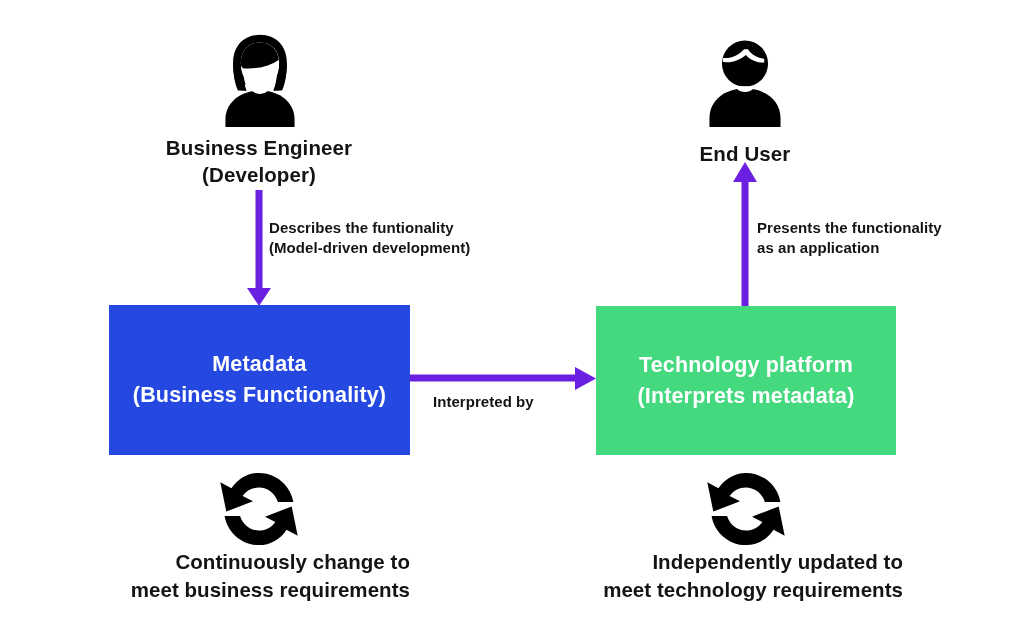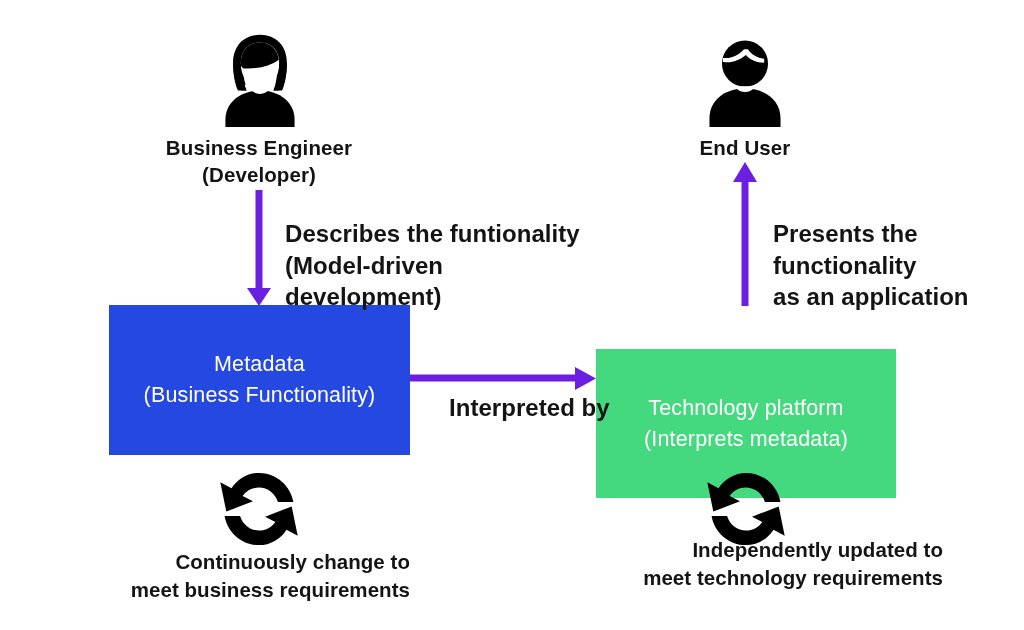--- a/index.html
+++ b/index.html
@@ -46,38 +46,37 @@
 
   
   .process-box {
     position: absolute;
     display: flex;
     align-items: center;
     justify-content: center;
     text-align: center;
     color: #ffffff;
     font-size: 21.5px;
-    font-weight: 400;
+    font-weight: 700;
     line-height: 1.42;
     letter-spacing: 0.15px;
     white-space: pre-line;
     box-sizing: border-box;
     padding: 4px 10px;
   }
 
   
   .edge-label {
     position: absolute;
-    font-size: 24px;
+    font-size: 15px;
     font-weight: 600;
     line-height: 1.32;
     letter-spacing: 0.05px;
     color: #141414;
     white-space: pre-line;
-    margin-left: 16px;
   }
 
   
   .note-icon {
     position: absolute;
     width: 86px;
     height: 86px;
   }
   .note-icon svg { display: block; width: 100%; height: 100%; }
 
@@ -197,26 +196,26 @@
                  C28 60 13 73 13 91
                  L13 100
                  L87 100
                  L87 91
                  C87 73 72 60 50 60 Z" fill="#000000"></path>
 
         <path d="M41 59 C44 65 56 65 59 59 C56 57 44 57 41 59 Z" fill="#ffffff"></path>
       </g>
     </svg>
   </div>
-  <div class="actor-label" style="left:645px; top:134px; width:200px;">End User</div>
+  <div class="actor-label" style="left:645px; top:140px; width:200px;">End User</div>
 
   <div class="process-box" style="left:109px; top:305px; width:301px; height:150px; background:#2549E0;">Metadata
 (Business Functionality)</div>
 
-  <div class="process-box" style="left:596px; top:306px; width:300px; height:149px; background:#45D97F;margin-top:43px;">Technology platform
+  <div class="process-box" style="left:596px; top:306px; width:300px; height:149px; background:#45D97F;">Technology platform
 (Interprets metadata)</div>
 
   <div class="edge-label" style="left:269px; top:218px; width:300px;">Describes the funtionality
 (Model-driven development)</div>
 
   <div class="edge-label" style="left:757px; top:218px; width:260px;">Presents the functionality
 as an application</div>
 
   <div class="edge-label" style="left:433px; top:392px; width:180px;">Interpreted by</div>
 
@@ -270,16 +269,16 @@
                  C31 68 40 75 50 75
                  C58 75 65 71 69 65
                  L57 59
                  L88 47
                  L95 81
                  L82 74
                  C75 85 63 92 50 92 Z"></path>
       </g>
     </svg>
   </div>
-  <div class="note-label" style="left:590px; top:536px; width:313px;margin-left:40px;">Independently updated to
+  <div class="note-label" style="left:590px; top:548px; width:313px;">Independently updated to
 meet technology requirements</div>
 
 </div>
 
 </body></html>

